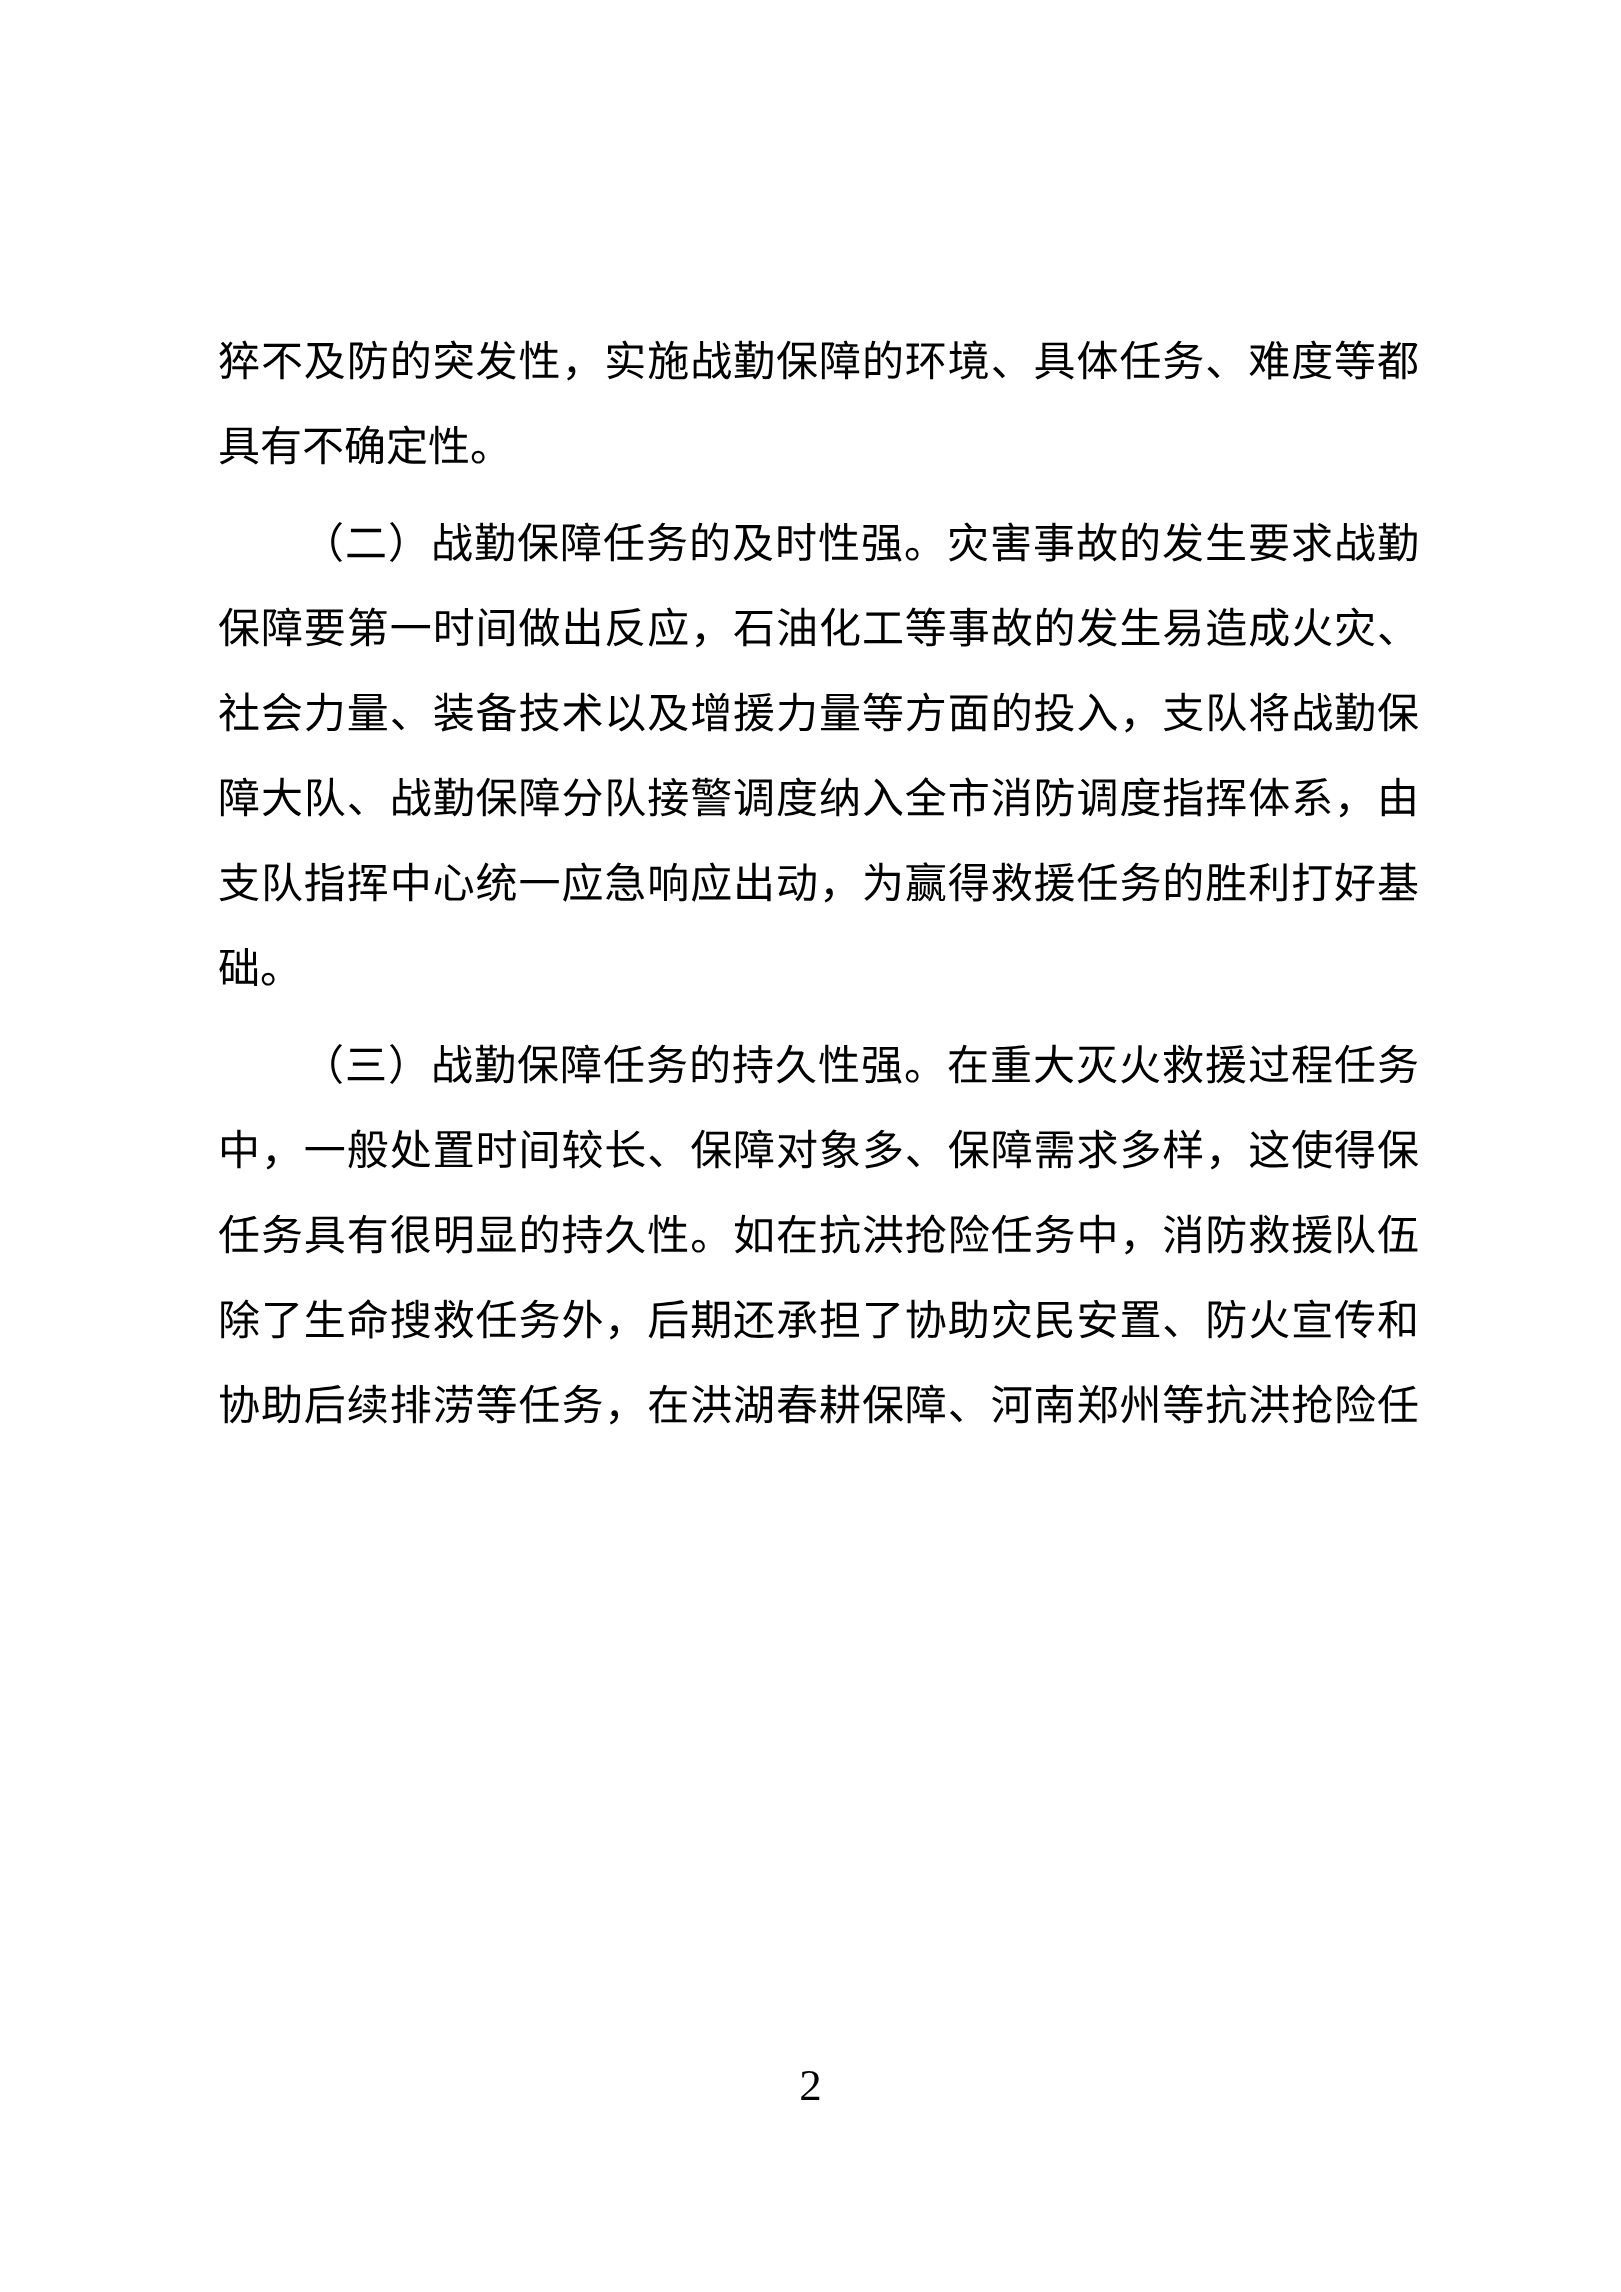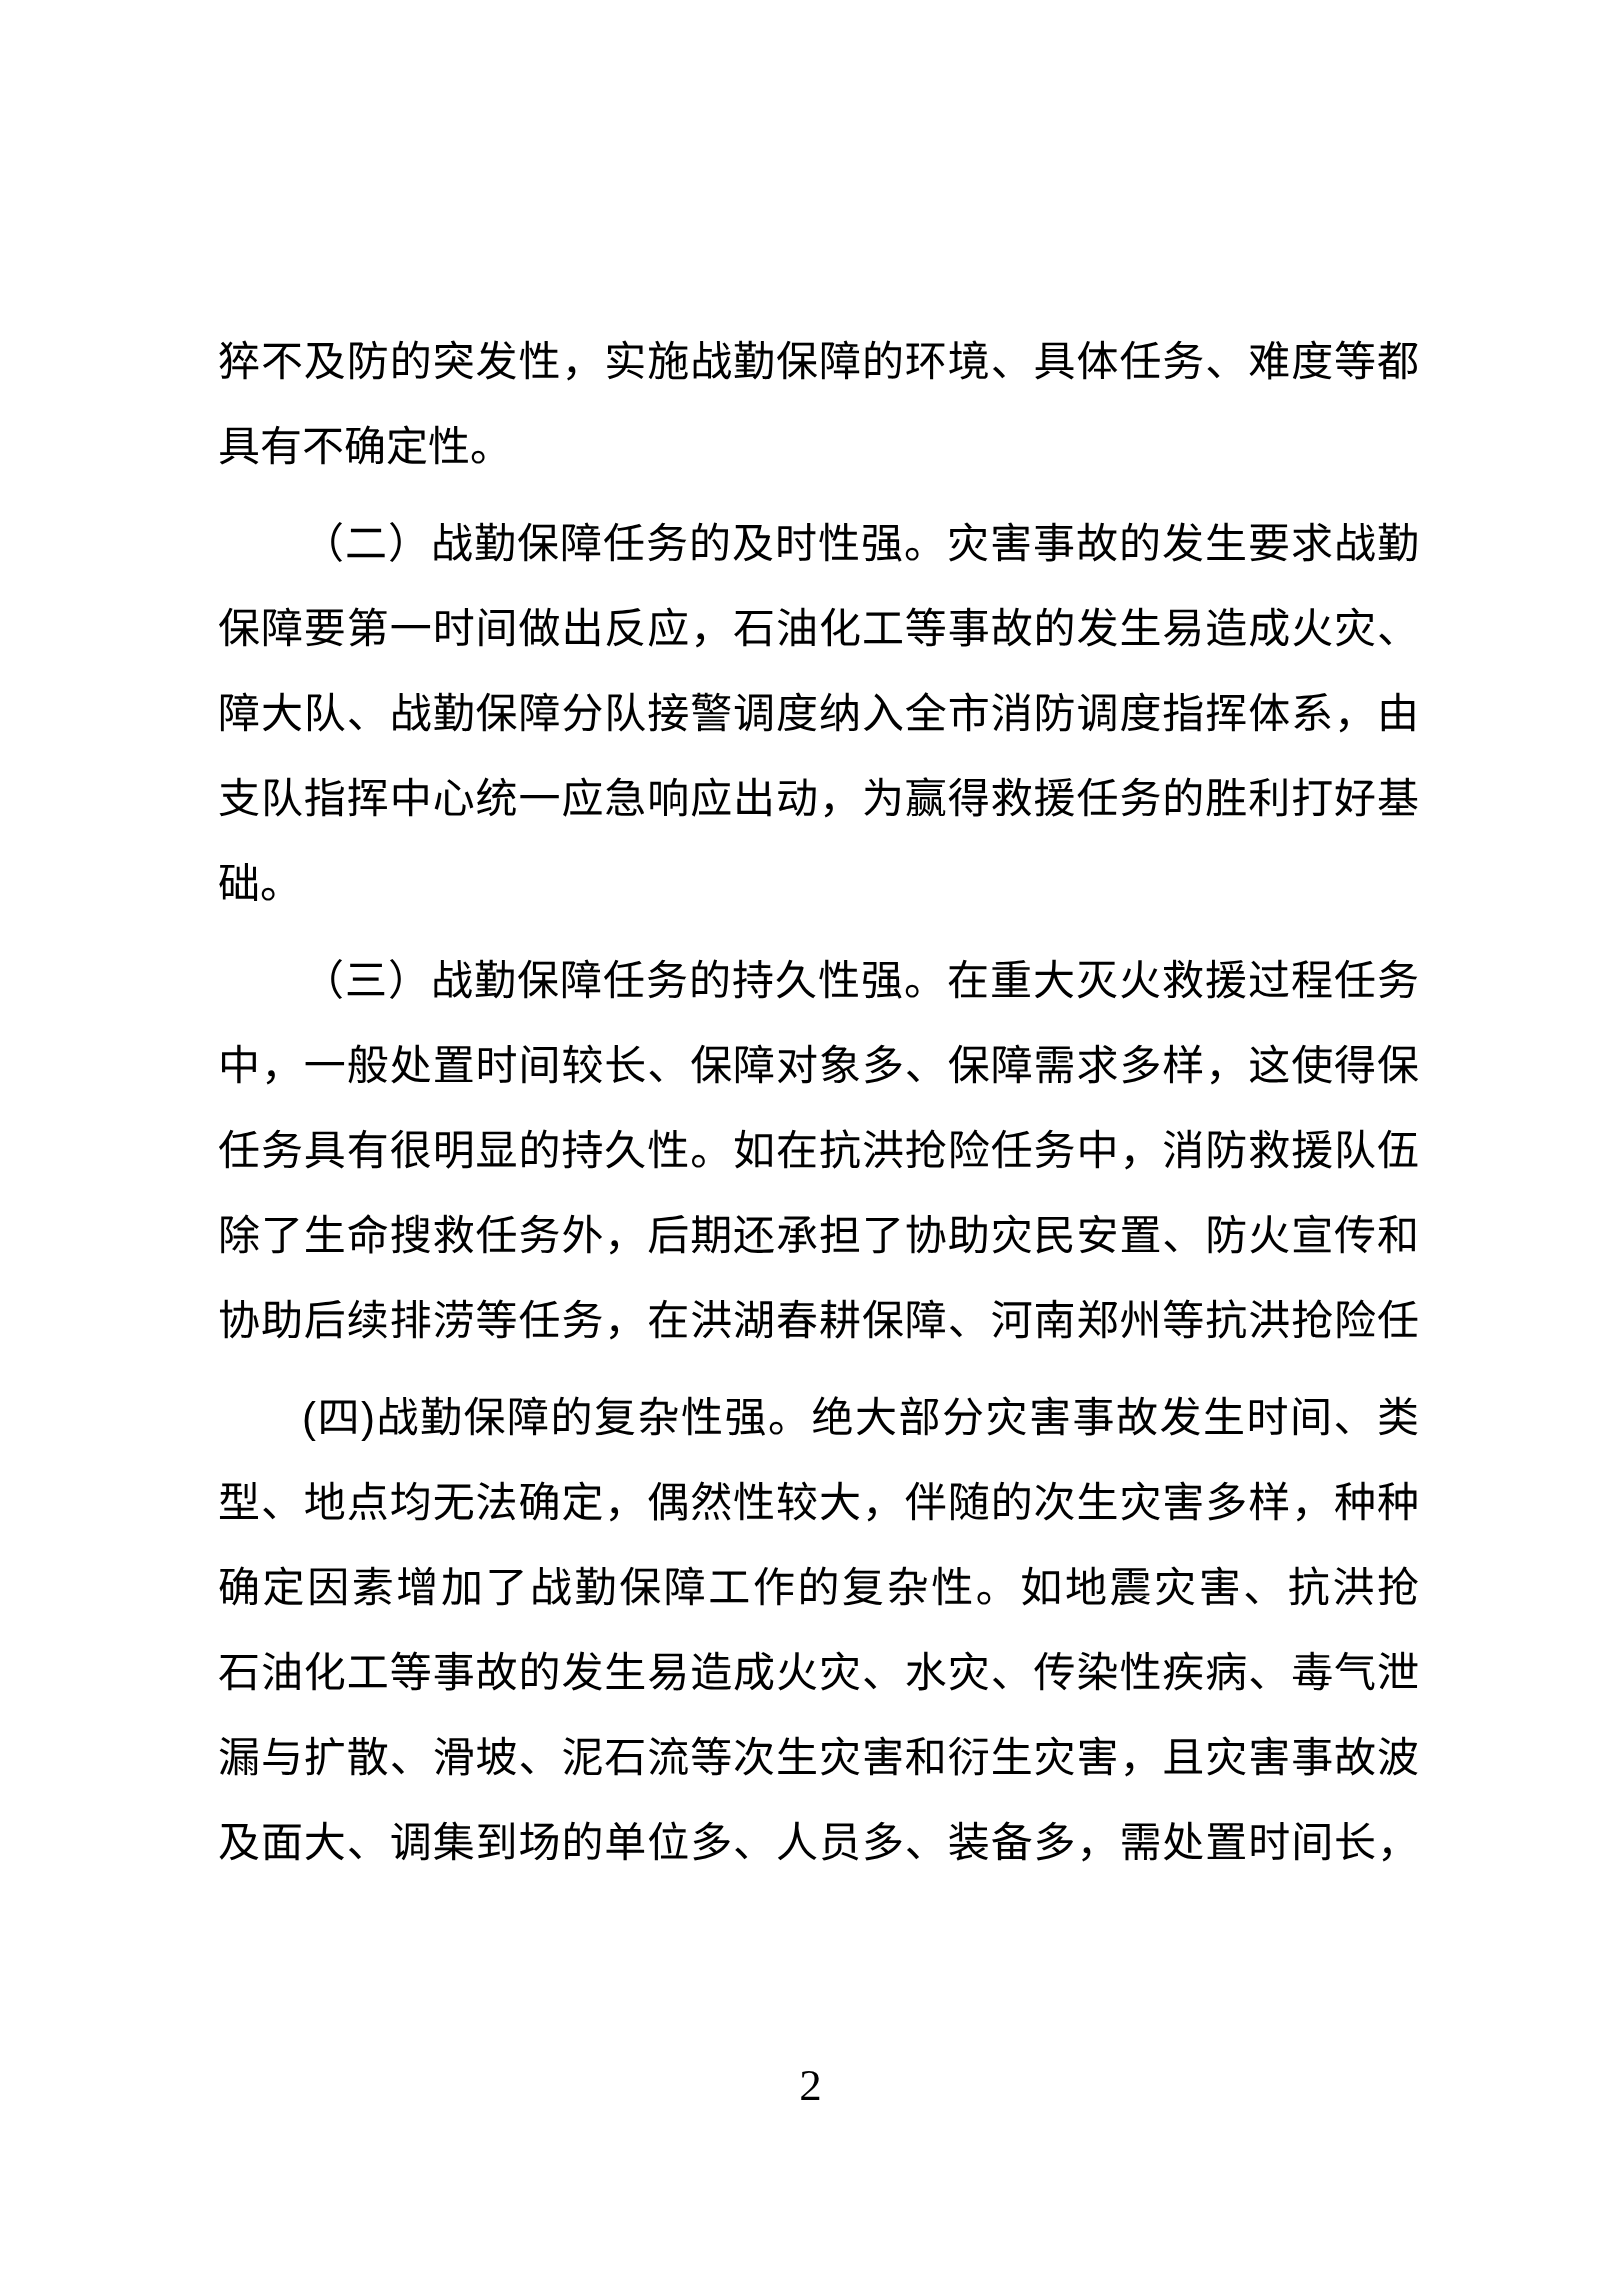--- a/index.html
+++ b/index.html
@@ -64,35 +64,28 @@
 
 <div class="page">
   <main class="doc-body" id="doc-body">
       <div class="paragraph">
         <div class="line">猝不及防的突发性，实施战勤保障的环境、具体任务、难度等都</div>
         <div class="line end">具有不确定性。</div>
       </div>
       <div class="paragraph">
         <div class="line indent">（二）战勤保障任务的及时性强。灾害事故的发生要求战勤</div>
         <div class="line">保障要第一时间做出反应，石油化工等事故的发生易造成火灾、</div>
+        <div class="line">社会力量、装备技术以及增援力量等方面的投入，支队将战勤保</div>
         <div class="line">障大队、战勤保障分队接警调度纳入全市消防调度指挥体系，由</div>
         <div class="line">支队指挥中心统一应急响应出动，为赢得救援任务的胜利打好基</div>
         <div class="line end">础。</div>
       </div>
       <div class="paragraph">
         <div class="line indent">（三）战勤保障任务的持久性强。在重大灭火救援过程任务</div>
         <div class="line">中，一般处置时间较长、保障对象多、保障需求多样，这使得保障</div>
         <div class="line">任务具有很明显的持久性。如在抗洪抢险任务中，消防救援队伍</div>
         <div class="line">除了生命搜救任务外，后期还承担了协助灾民安置、防火宣传和</div>
         <div class="line">协助后续排涝等任务，在洪湖春耕保障、河南郑州等抗洪抢险任</div>
       </div>
-      <div class="paragraph">
-        <div class="line indent">(四)战勤保障的复杂性强。绝大部分灾害事故发生时间、类</div>
-        <div class="line">型、地点均无法确定，偶然性较大，伴随的次生灾害多样，种种不</div>
-        <div class="line">确定因素增加了战勤保障工作的复杂性。如地震灾害、抗洪抢险、</div>
-        <div class="line">石油化工等事故的发生易造成火灾、水灾、传染性疾病、毒气泄</div>
-        <div class="line">漏与扩散、滑坡、泥石流等次生灾害和衍生灾害，且灾害事故波</div>
-        <div class="line">及面大、调集到场的单位多、人员多、装备多，需处置时间长，需</div>
-      </div>
     </main>
   <div class="page-number">2</div>
 </div>
 
 
 </body></html>

